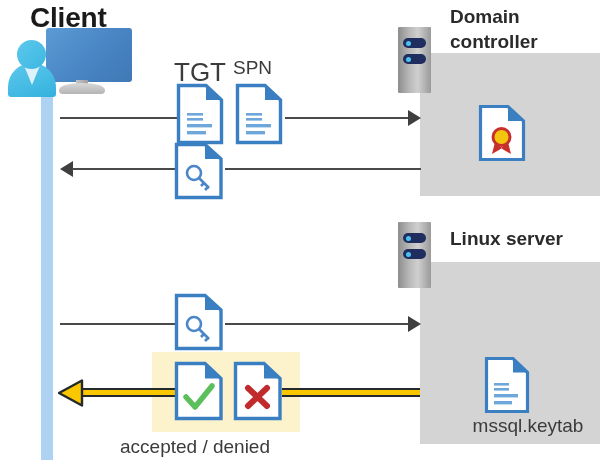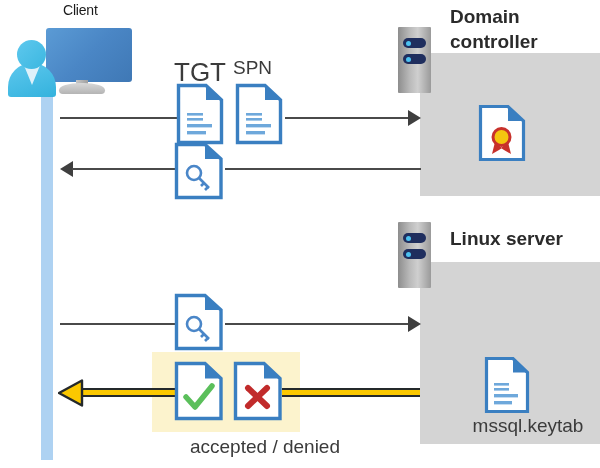--- a/index.html
+++ b/index.html
@@ -15,25 +15,24 @@
     width: 600px;
     height: 468px;
     background: #ffffff;
     overflow: hidden;
   }
   .abs { position: absolute; }
 
   
   .title-client {
     left: 30px; top: 2px;
-    font-size: 14px;
-    font-weight: normal;
+    font-size: 28px;
+    font-weight: bold;
     color: #1a1a1a;
     letter-spacing: -0.2px;
-    margin-left: 33px;
   }
   .title-dc {
     left: 450px; top: 4px;
     font-size: 19px;
     font-weight: bold;
     color: #2b2b2b;
     line-height: 25px;
     width: 150px;
   }
   .title-linux {
@@ -127,21 +126,21 @@
   
   .lbl-tgt { left: 174px; top: 57px; font-size: 26px; color: #3b3b3b; }
   .lbl-spn { left: 233px; top: 57px; font-size: 19px; color: #3b3b3b; }
   .lbl-keytab {
     left: 420px; top: 415px; width: 216px;
     text-align: center;
     font-size: 19px; color: #3b3b3b;
   }
   .lbl-accepted {
     left: 120px; top: 436px; width: 220px;
-    text-align: right;
+    text-align: left;
     font-size: 19px; color: #3b3b3b;
   }
 
   
   .line {
     background: #4a4a4a;
     height: 2px;
   }
   .arrowhead-r {
     width: 0; height: 0;

